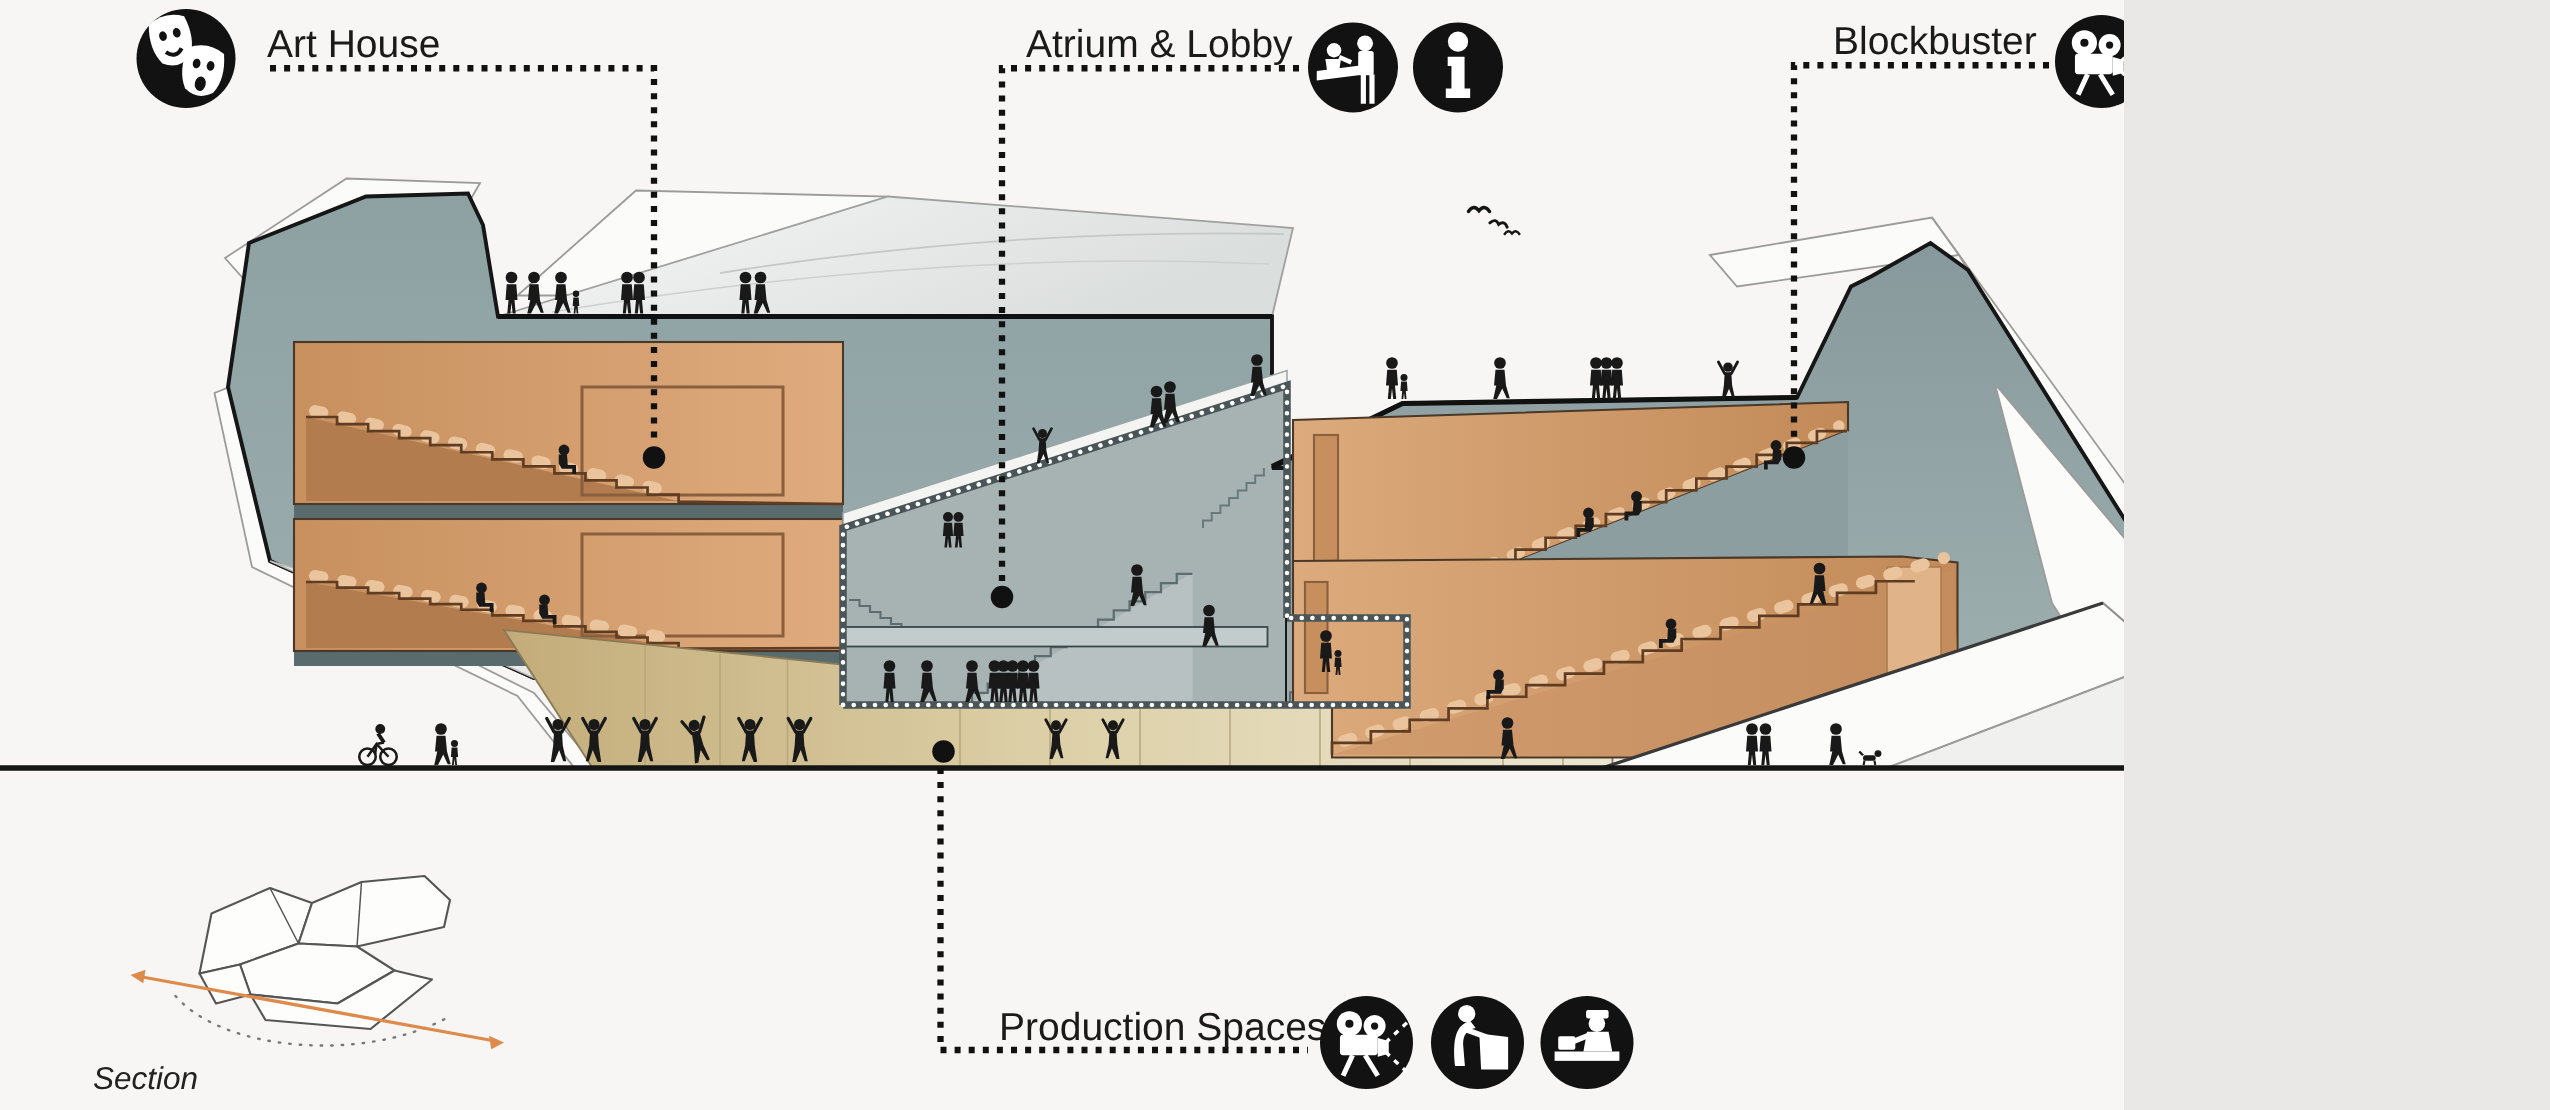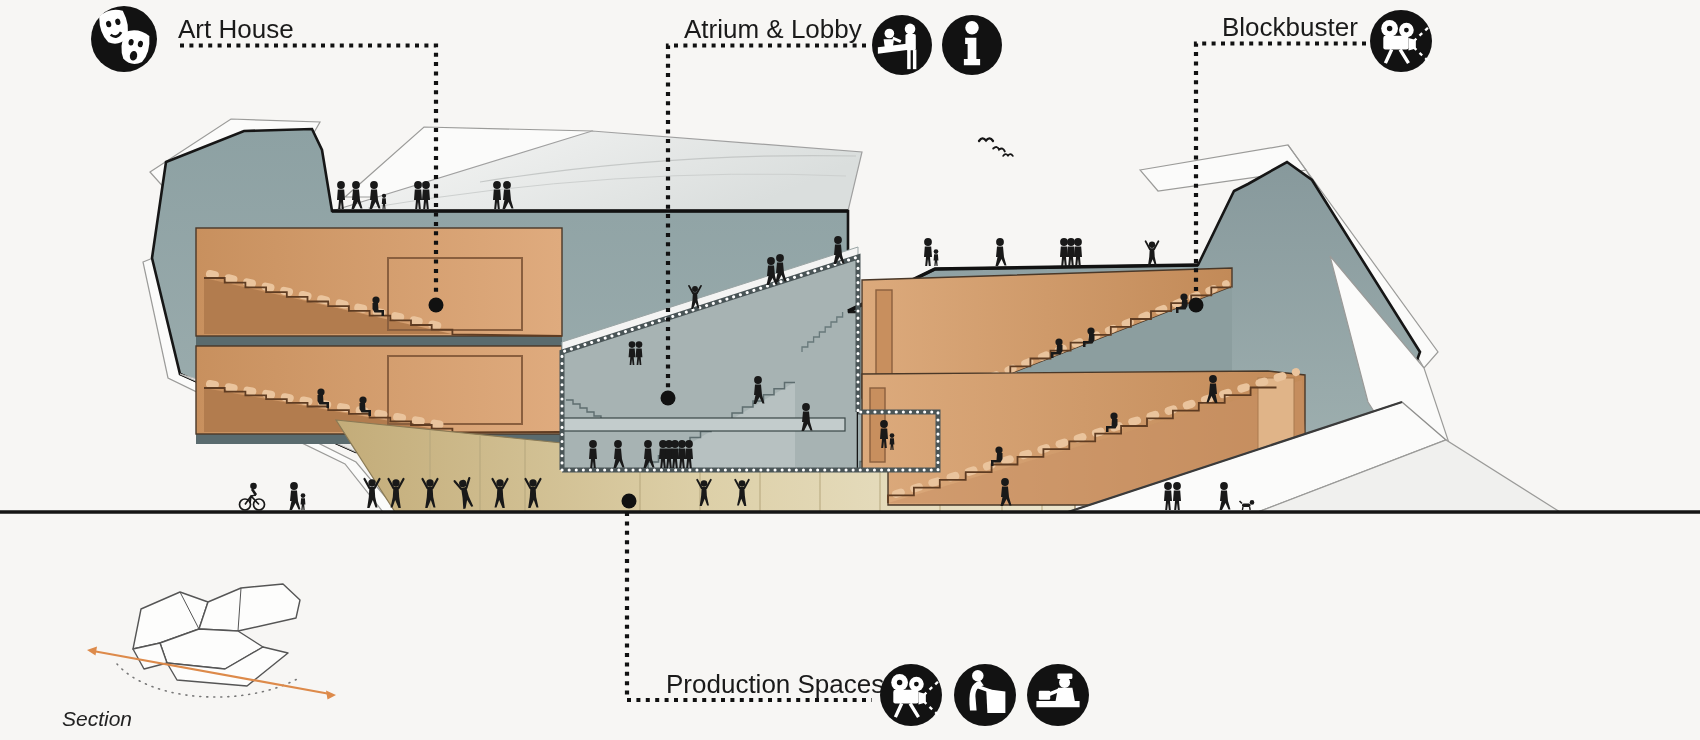--- a/index.html
+++ b/index.html
@@ -1,20 +1,20 @@
 <!DOCTYPE html>
 <html style="--bg: #f7f6f4; --ink: #1a1a1a; --cut-surface: #93a5a7; --auditorium: #d79f71; --production-space: #d9cba4; --roof-white: #fbfbfa; --section-cut-line: #dd8a4a;"><head>
 <meta charset="utf-8">
 <style>
   :root{
     --bg:#f7f6f4; --ink:#1a1a1a; --cut-surface:#93a5a7; --auditorium:#d79f71;
     --production-space:#d9cba4; --roof-white:#fbfbfa; --section-cut-line:#dd8a4a;
   }
   html,body{margin:0;padding:0;background:#e9e8e6;}
-  .stage{position:relative;width:1700px;height:740px;background:var(--bg);overflow:hidden;
+  .stage{position:relative;width:1416px;height:740px;background:var(--bg);overflow:hidden;
          font-family:"Liberation Sans",sans-serif;}
   svg{position:absolute;left:0;top:0;display:block;}
   text{font-family:"Liberation Sans",sans-serif;}
   .label-text{font-size:26px;fill:var(--ink);}
   .caption-text{font-size:21px;font-style:italic;fill:#222;}
   .leader{stroke:#111;stroke-width:4.2;stroke-dasharray:4 5.4;fill:none;}
   .thin{stroke:#9b9b99;stroke-width:1.2;fill:var(--roof-white);}
   .heavy{stroke:#161616;stroke-width:2.6;}
   .icon-circle{fill:#121212;}
   .icon-glyph{fill:#fff;}

